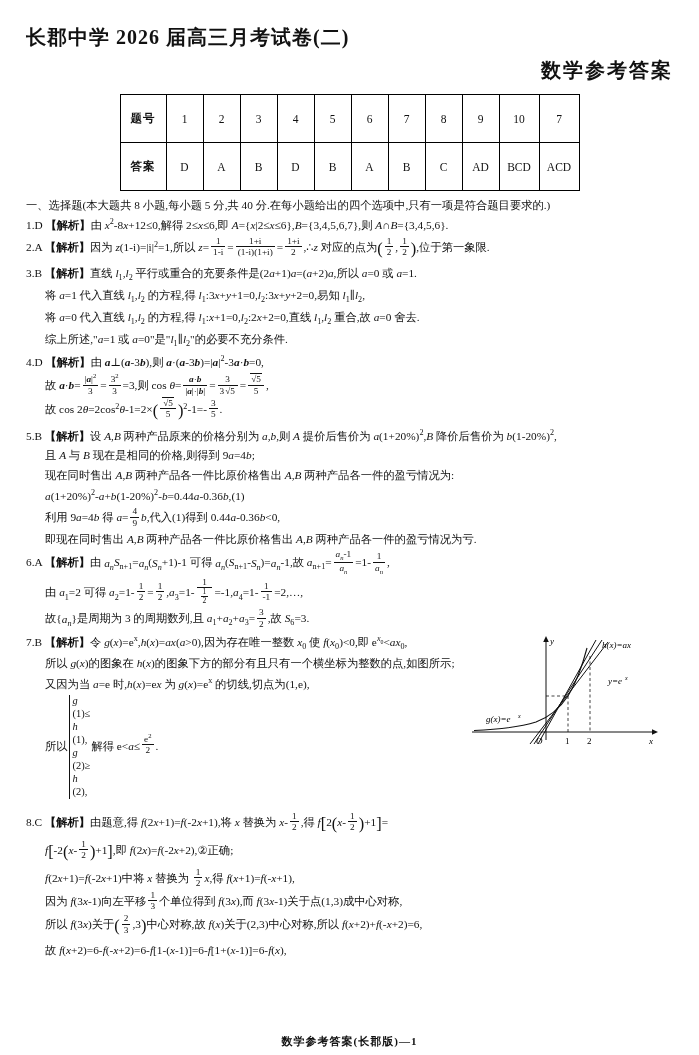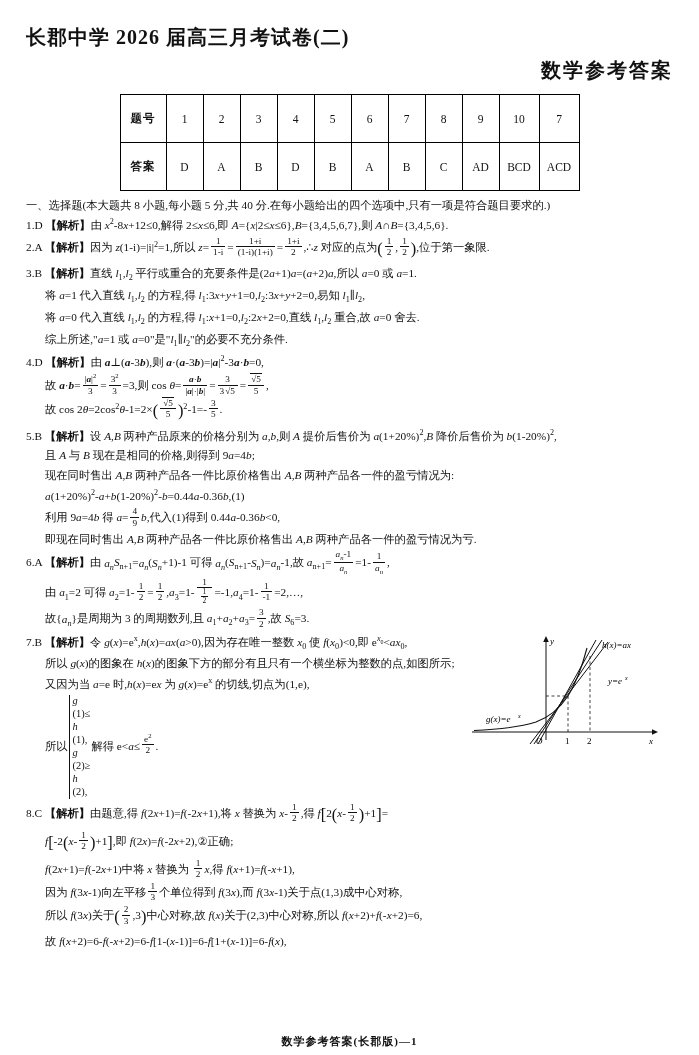--- a/index.html
+++ b/index.html
@@ -279,21 +279,21 @@
       所以 <span class="ital">g</span>(<span class="ital">x</span>)的图象在 <span class="ital">h</span>(<span class="ital">x</span>)的图象下方的部分有且只有一个横坐标为整数的点,如图所示;
     </div>
     <div class="item indent" style="padding-right:218px;">
       又因为当 <span class="ital">a</span>=e 时,<span class="ital">h</span>(<span class="ital">x</span>)=e<span class="ital">x</span> 为 <span class="ital">g</span>(<span class="ital">x</span>)=e<span class="sup">x</span> 的切线,切点为(1,e),
     </div>
     <div class="item indent" style="padding-right:218px;">
       所以<span class="cases"><span><span class="ital">g</span>(1)≤<span class="ital">h</span>(1),</span><span><span class="ital">g</span>(2)≥<span class="ital">h</span>(2),</span></span>解得 e&lt;<span class="ital">a</span>≤<span class="frac"><span class="n">e<span class="sup">2</span></span><span class="d">2</span></span>.
     </div>
   </div>
 
-  <div class="item" style="margin-top:3px;">
+  <div class="item" style="margin-top:12px;">
     <span class="lbl">8.C</span>
     <span class="jx">【解析】</span>由题意,得
     <span class="ital">f</span>(2<span class="ital">x</span>+1)=<span class="ital">f</span>(-2<span class="ital">x</span>+1),将 <span class="ital">x</span> 替换为 <span class="ital">x</span>-<span class="frac"><span class="n">1</span><span class="d">2</span></span>,得 <span class="ital">f</span><span class="bigp">[</span>2<span class="bigp">(</span><span class="ital">x</span>-<span class="frac"><span class="n">1</span><span class="d">2</span></span><span class="bigp">)</span>+1<span class="bigp">]</span>=
   </div>
   <div class="item indent">
     <span class="ital">f</span><span class="bigp">[</span>-2<span class="bigp">(</span><span class="ital">x</span>-<span class="frac"><span class="n">1</span><span class="d">2</span></span><span class="bigp">)</span>+1<span class="bigp">]</span>,即 <span class="ital">f</span>(2<span class="ital">x</span>)=<span class="ital">f</span>(-2<span class="ital">x</span>+2),②正确;
   </div>
   <div class="item indent">
     <span class="ital">f</span>(2<span class="ital">x</span>+1)=<span class="ital">f</span>(-2<span class="ital">x</span>+1)中将 <span class="ital">x</span> 替换为 <span class="frac"><span class="n">1</span><span class="d">2</span></span><span class="ital">x</span>,得 <span class="ital">f</span>(<span class="ital">x</span>+1)=<span class="ital">f</span>(-<span class="ital">x</span>+1),
   </div>

